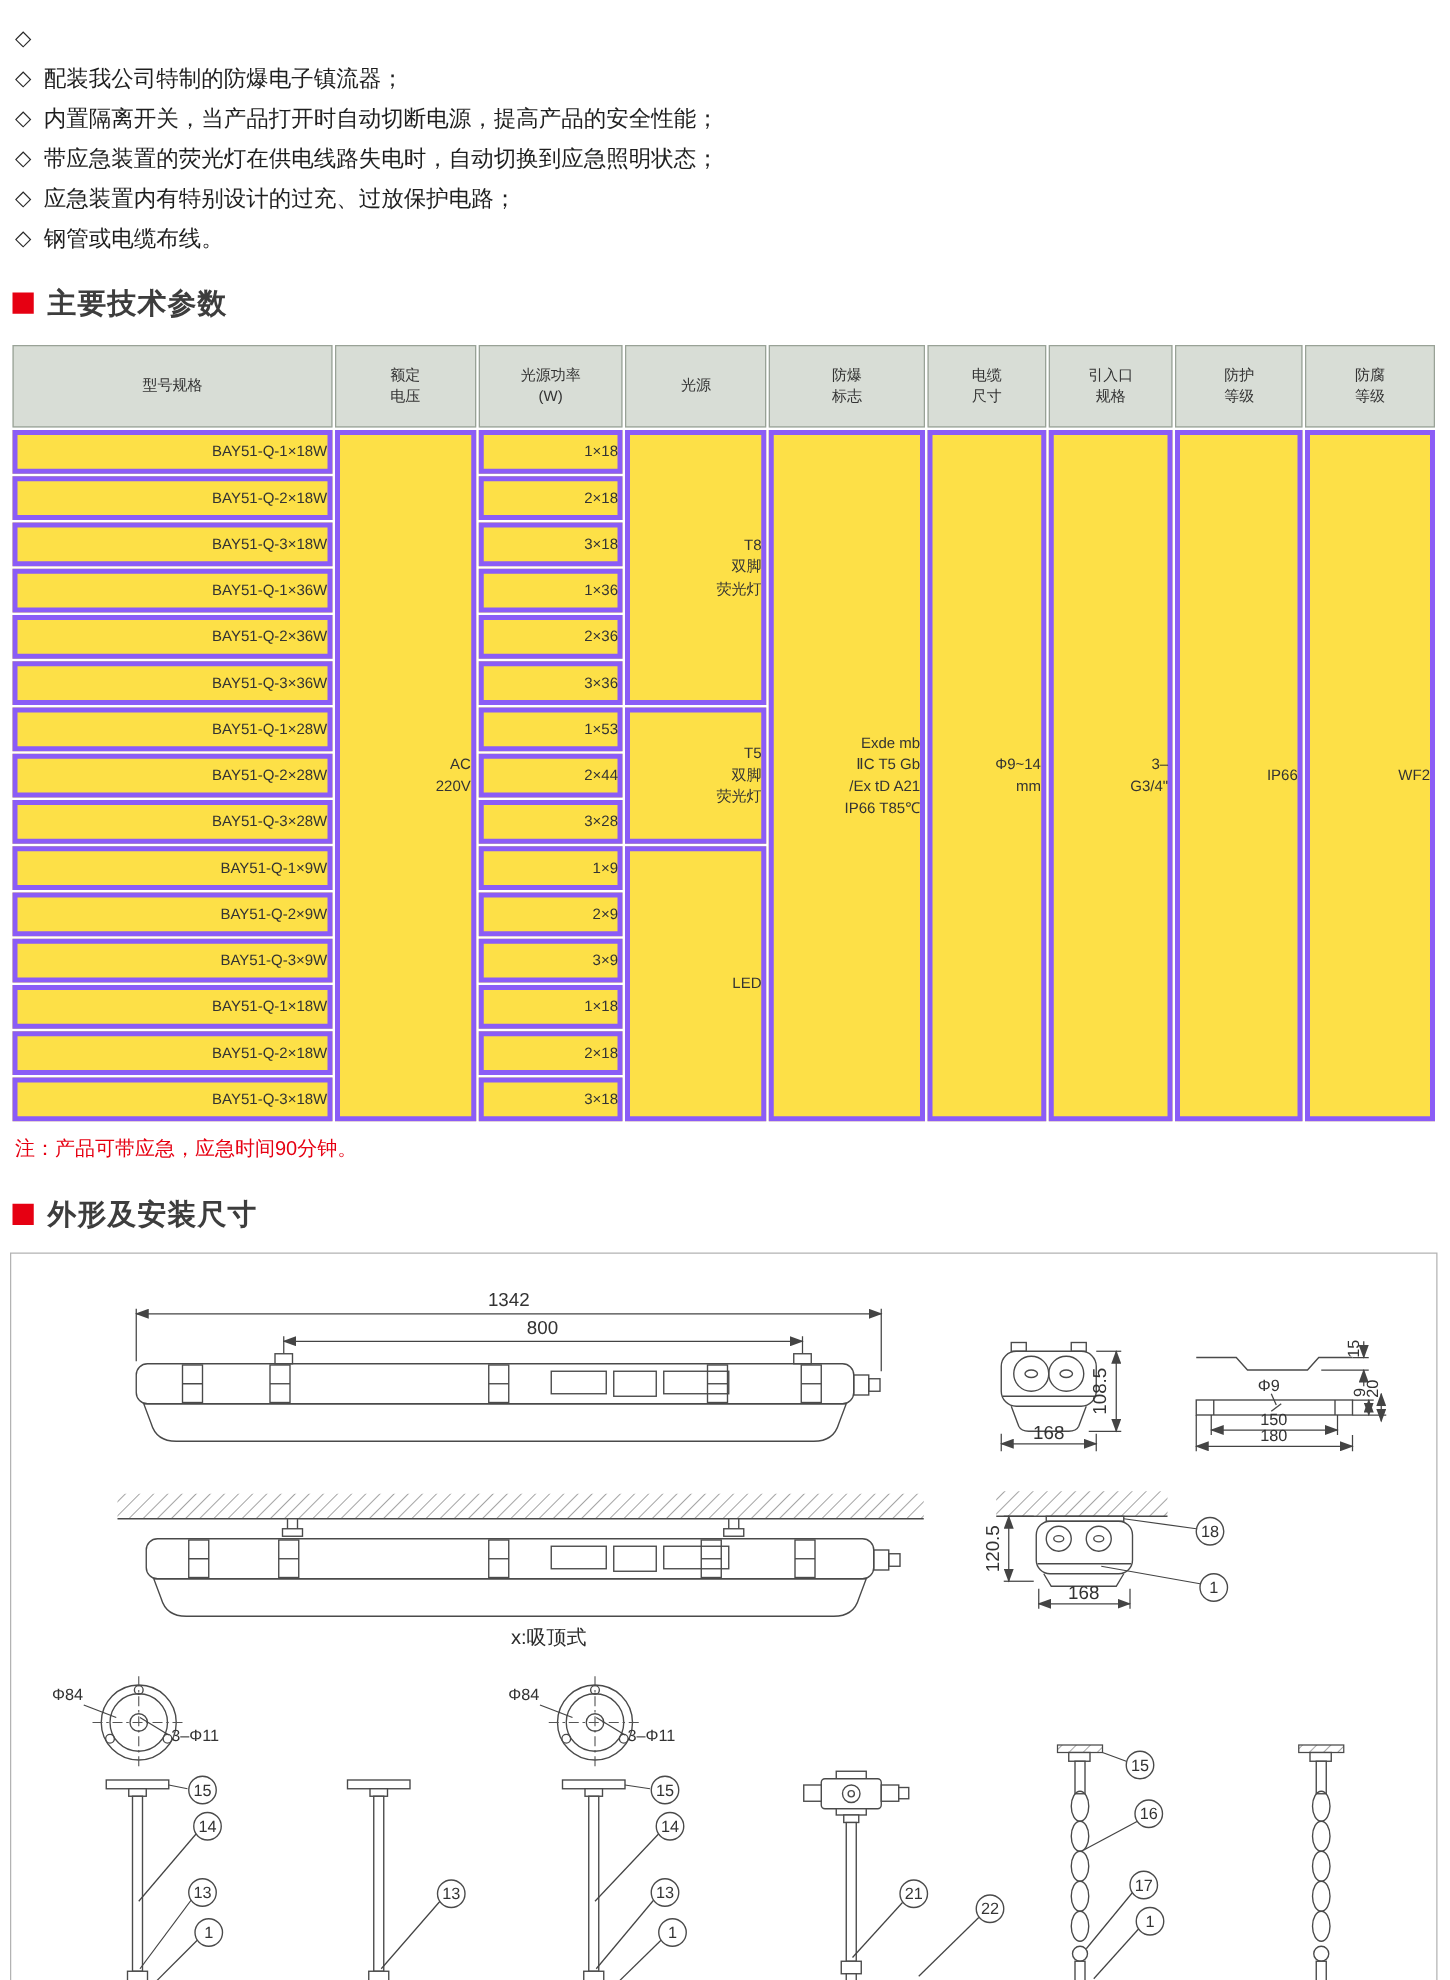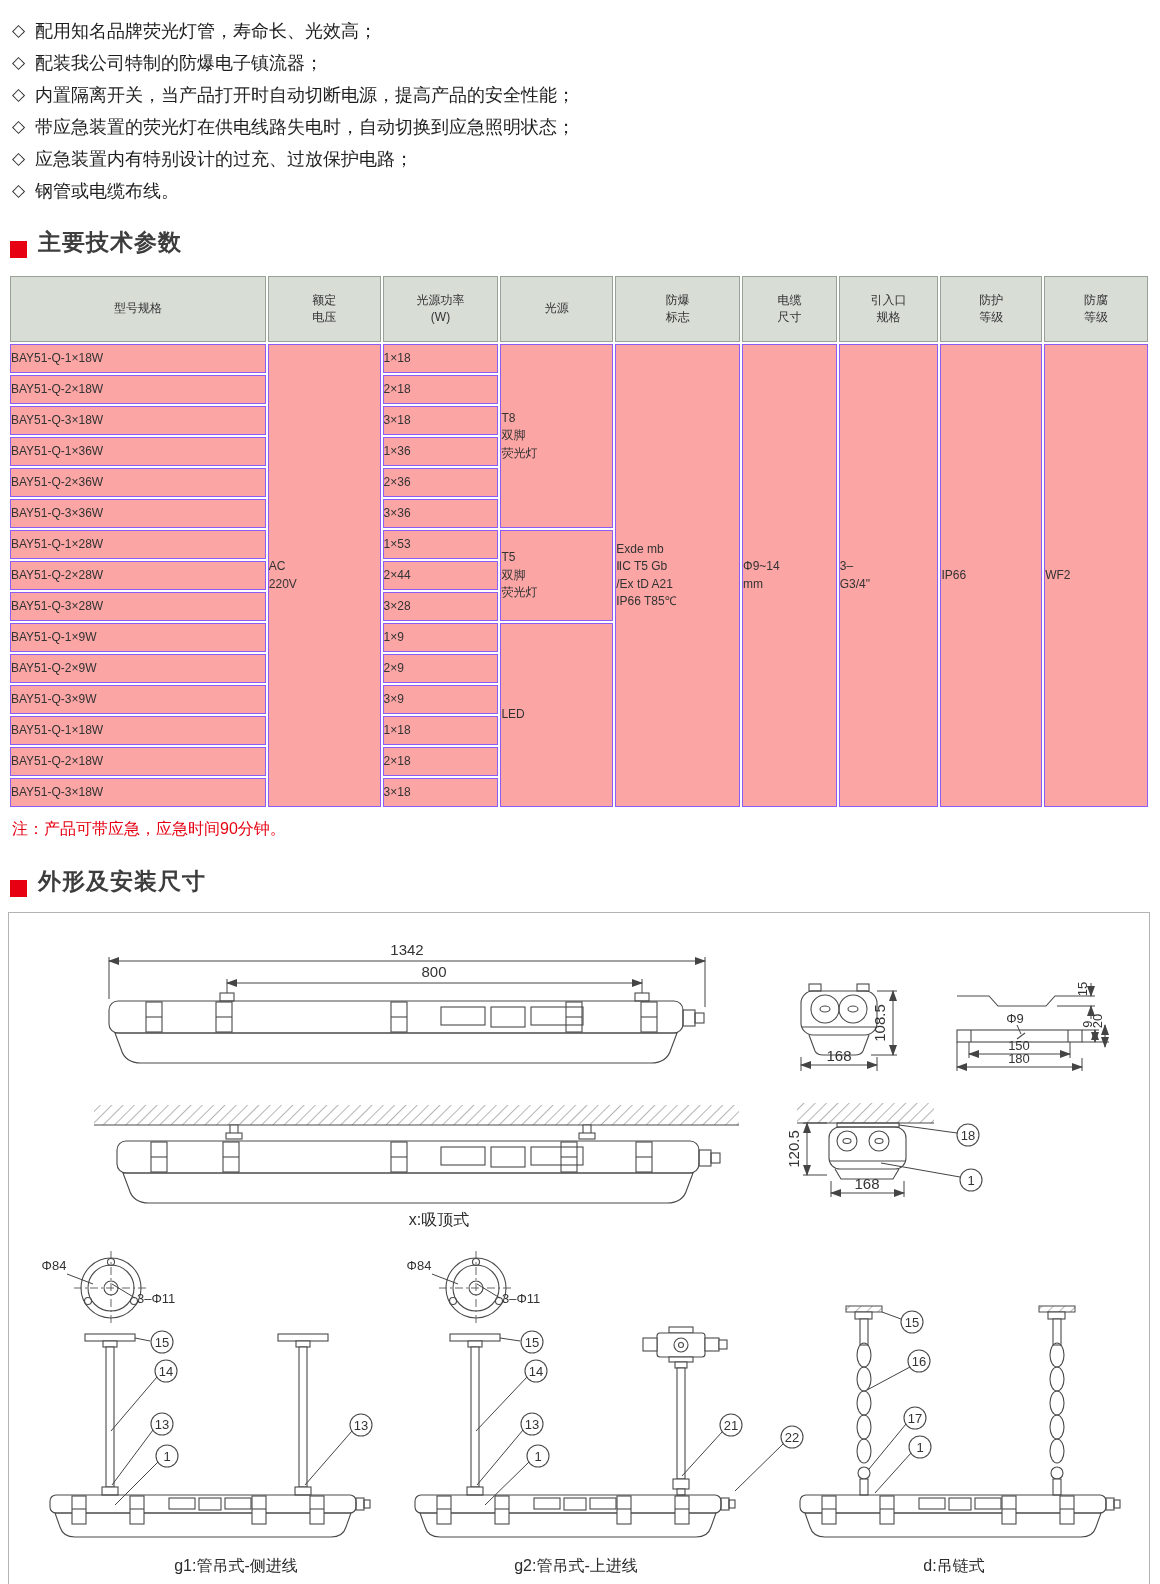--- a/index.html
+++ b/index.html
@@ -6,35 +6,35 @@
   body {
     width:1160px; height:1584px; background:#ffffff;
     font-family:"Liberation Sans", sans-serif; color:#222;
     position:relative; overflow:hidden;
   }
   
   .features { list-style:none; margin:0; padding:15px 10px 0 12px; }
   .features li { display:flex; align-items:flex-start; font-size:18px; color:#1e1e1e; line-height:32px; }
   .features .diamond { font-size:17px; margin-right:10px; color:#2a2a2a; }
   
-  .section-heading { display:flex; align-items:flex-end; margin:20px 16px 0 10px; }
+  .section-heading { display:flex; align-items:center; margin:20px 16px 0 10px; }
   .redsq { width:17px; height:17px; background:#e60012; margin-right:11px; flex:none; }
   .section-heading .t { font-size:23px; font-weight:bold; color:#3d3d3d; letter-spacing:1px; }
   
   .spec-table {
     width:1142px; margin:16px 8px 0 8px;
     border-collapse:separate; border-spacing:2px; table-layout:fixed;
     font-size:12px; color:#333;
   }
   .spec-table th {
     background:#d8ddd6; border:1px solid #99a297; font-weight:400;
     height:64px; text-align:center; white-space:pre-line; line-height:1.45; padding:0;
   }
   .spec-table td {
-    background:#fca5a5; border:1px solid #8b5cf6; text-align:left;
+    background:#fde047; border:4px solid #8b5cf6; text-align:right;
     height:27px; white-space:pre-line; line-height:1.45; padding:0;
   }
   .note { margin:10px 0 0 12px; font-size:16px; color:#e60012; }
   
   .diagram-box { margin:15px 8px 0 8px; border:1px solid #b3b3b3; width:1142px; height:676px; box-sizing:border-box; background:#fff; }
   .diagram-box svg { display:block; }
   svg text { font-family:"Liberation Sans", sans-serif; fill:#333; }
   svg .ln { stroke:#4a4a4a; stroke-width:1.1; fill:none; }
   svg .lnf { stroke:#4a4a4a; stroke-width:1.1; fill:#ffffff; }
   svg .dim { stroke:#444; stroke-width:1; fill:none; }
@@ -44,21 +44,20 @@
   svg .dtext { font-size:13px; text-anchor:middle; }
   svg .btext { font-size:15px; text-anchor:middle; }
   svg .cap { font-size:16px; fill:#2c2c2c; text-anchor:middle; }
 </style>
 </head>
 <body>
 
 <ul class="features">
   <li>
       <span class="diamond">◇</span>
-      <span>配用知名品牌荧光灯管，寿命长、光效高；</span>
     </li>
   <li>
       <span class="diamond">◇</span>
       <span>配装我公司特制的防爆电子镇流器；</span>
     </li>
   <li>
       <span class="diamond">◇</span>
       <span>内置隔离开关，当产品打开时自动切断电源，提高产品的安全性能；</span>
     </li>
   <li>

